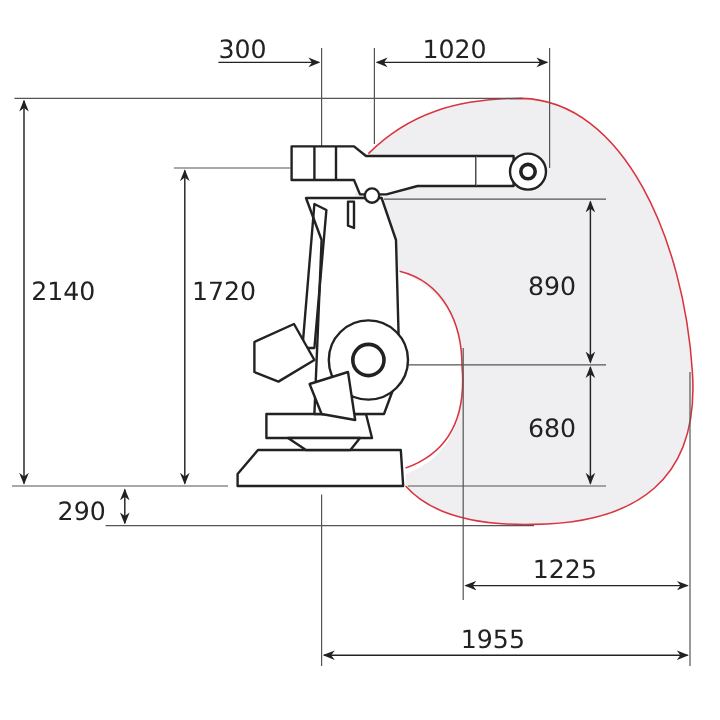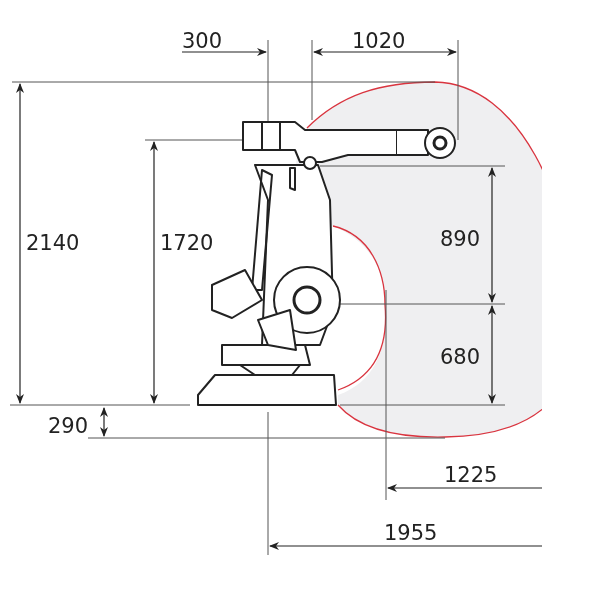--- a/index.html
+++ b/index.html
@@ -1,16 +1,16 @@
 <!DOCTYPE html>
 <html><head>
 <meta charset="utf-8">
 <style>
   html, body { margin:0; padding:0; background:#ffffff; }
-  #stage { position:relative; width:542px; height:600px; overflow:hidden; background:#fff; }
+  #stage { position:relative; width:600px; height:600px; overflow:hidden; background:#fff; }
   svg { position:absolute; left:0; top:0; }
   .lbl { font-family:"DejaVu Sans", sans-serif; font-size:21px; fill:#222; }
 </style>
 </head>
 <body>
 
 <div id="stage">
 <svg width="600" height="600" viewBox="0 0 600 600">
   <defs>
     <marker id="ah" markerWidth="10" markerHeight="10" refX="9" refY="5" orient="auto-start-reverse" markerUnits="userSpaceOnUse">

